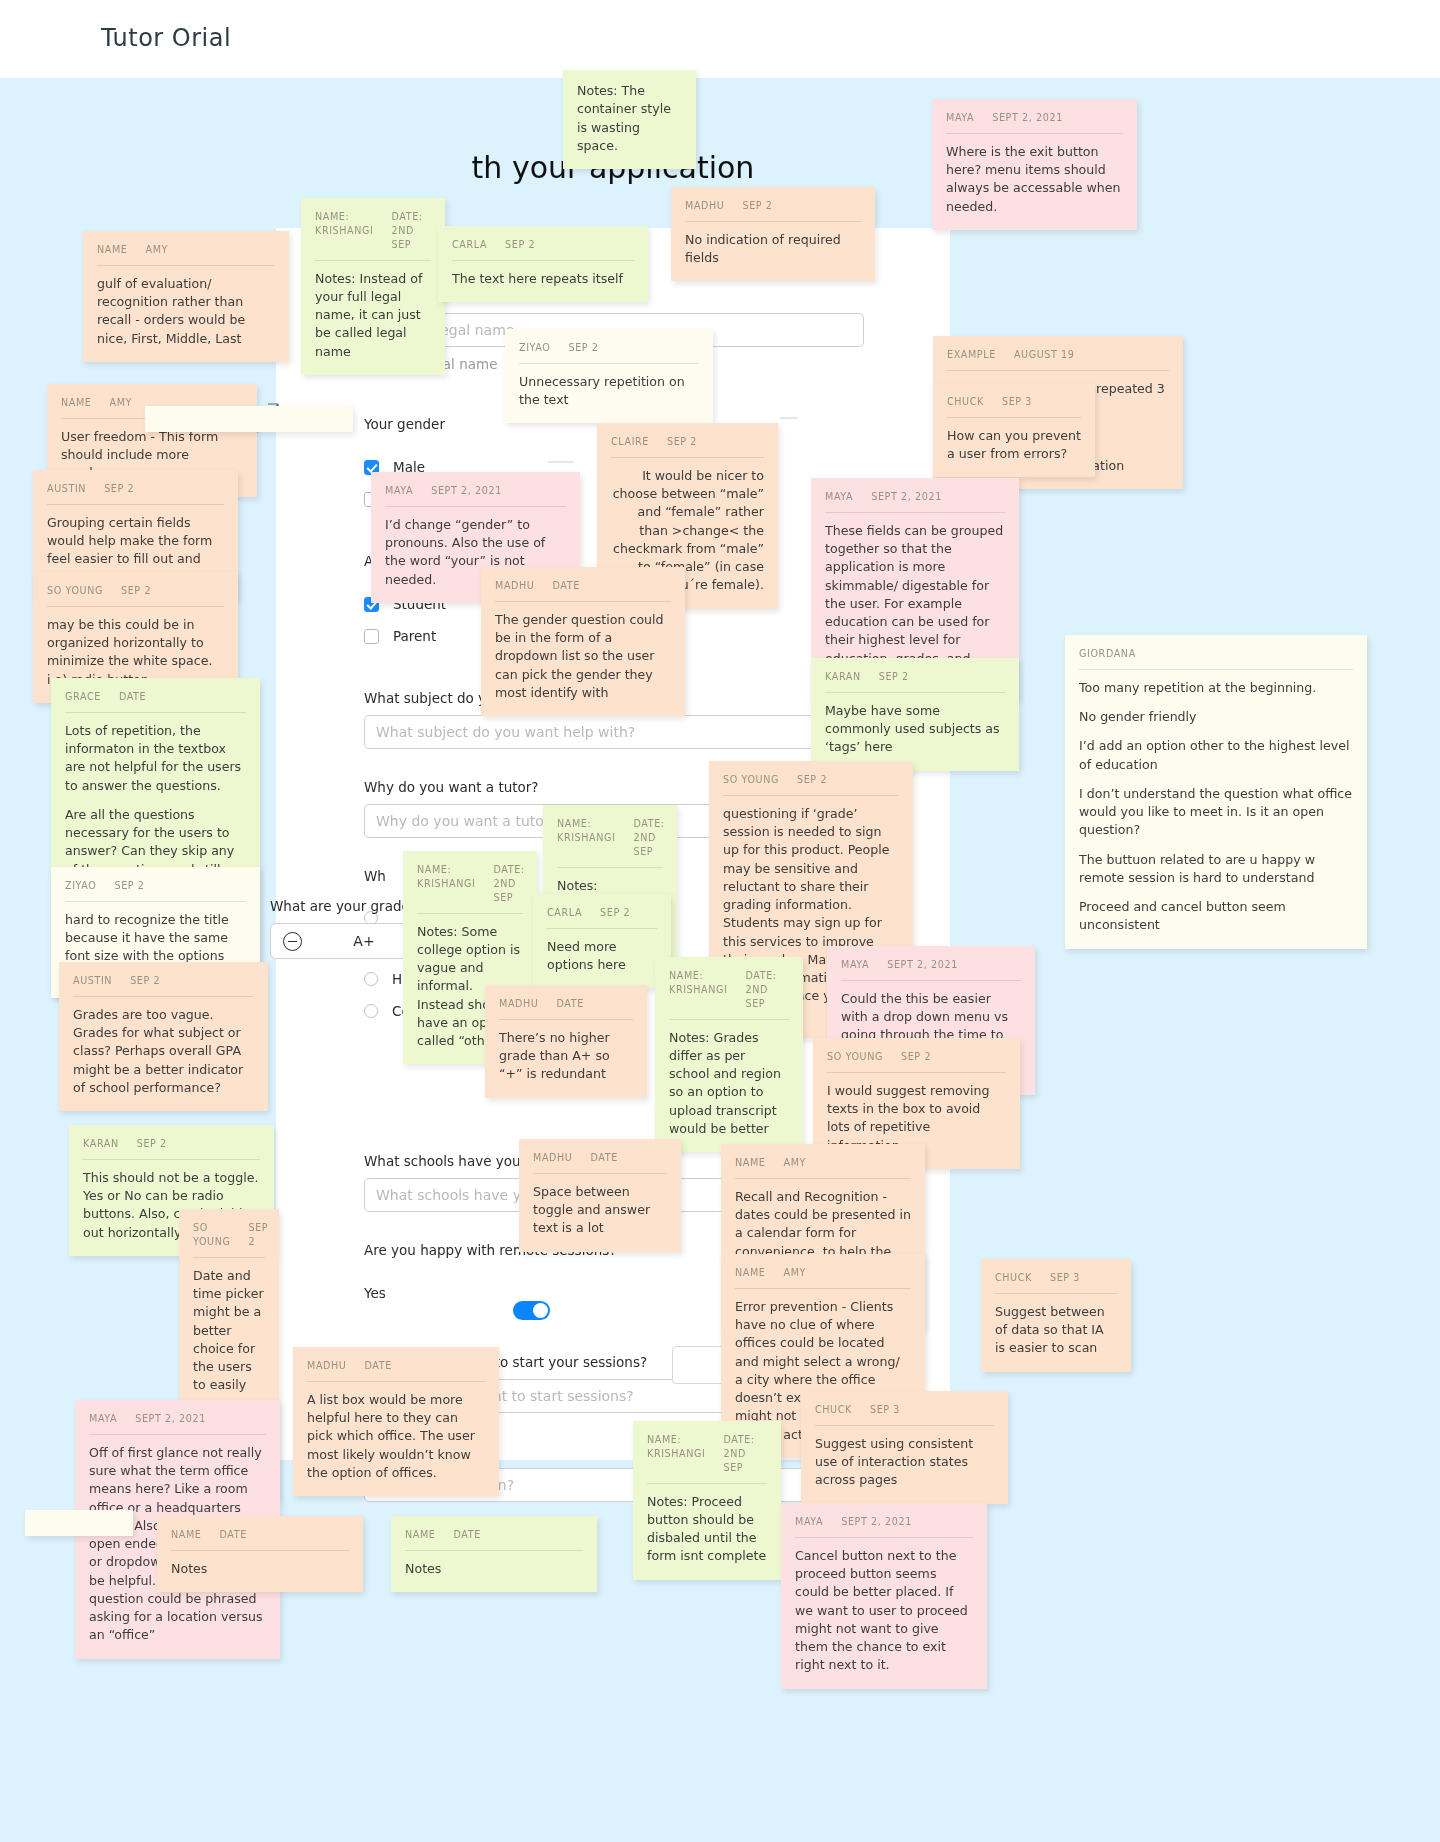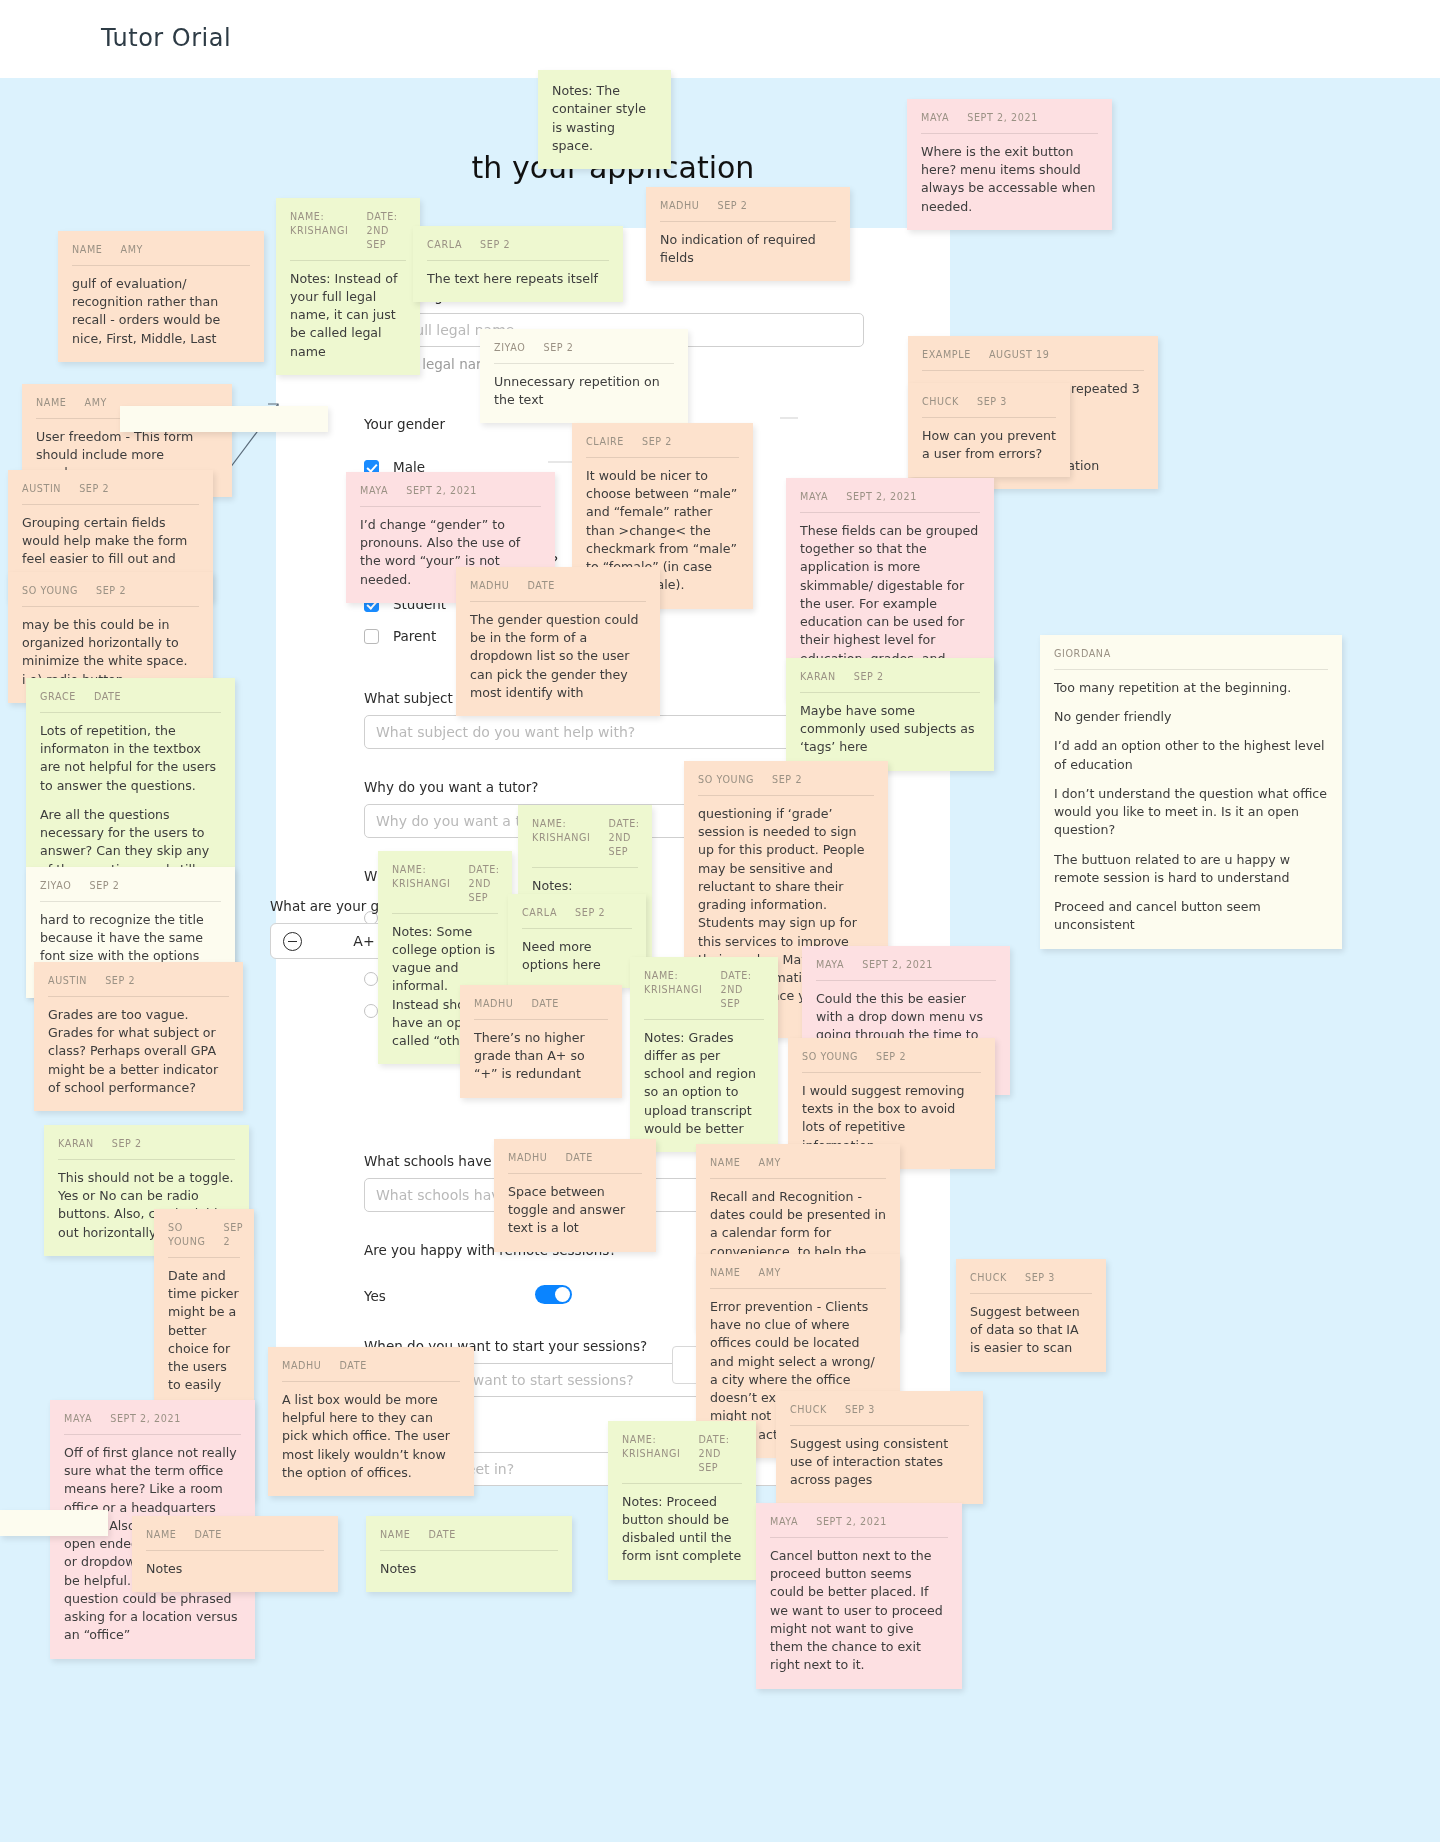--- a/index.html
+++ b/index.html
@@ -87,21 +87,21 @@
   .step-btn::before {
     content:""; position:absolute; left:4px; top:8.2px; width:9px; height:1.4px;
     background:#2b2b2b;
   }
   .step-btn.plus::after {
     content:""; position:absolute; left:8.2px; top:4px; width:1.4px; height:9px;
     background:#2b2b2b;
   }
   .step-val { font-size:14px; color:#2b2b2b; }
 
-  .toggle-row { display:flex; align-items:flex-end; margin-bottom:4px; }
+  .toggle-row { display:flex; align-items:flex-start; margin-bottom:4px;flex-direction:column; }
   .toggle-yes { font-size:13.5px; color:#2b2b2b; }
   .toggle {
     margin-left:149px; width:37px; height:19px; border-radius:11px;
     background:#0a84ff; position:relative;
   }
   .toggle::after {
     content:""; position:absolute; right:2px; top:2px;
     width:15px; height:15px; border-radius:50%; background:#fff;
   }
 
@@ -112,21 +112,21 @@
   }
   .cancel-ghost {
     position:absolute; left:396px; top:1118px; width:96px; height:38px;
     border:1px solid #d8d8d8; border-radius:4px; background:#fff;
   }
 
   
   .note {
     position:absolute; padding:12px 14px 14px 14px;
     box-shadow:2px 3px 6px rgba(0,0,0,.10);
-    font-size:12.6px; line-height:1.45; color:#3d3d3d;
+    font-size:12.6px; line-height:1.45; color:#3d3d3d;margin-left:25px;
   }
   .note .meta {
     font-size:9.6px; letter-spacing:.6px; color:#9a9184;
     display:flex; gap:18px; padding-bottom:8px; margin-bottom:9px;
     border-bottom:1px solid rgba(0,0,0,.10);
   }
   .note p { margin:0 0 11px 0; }
   .note p:last-child { margin-bottom:0; }
   .n-peach  { background:#fde2cd; }
   .n-green  { background:#eef8d0; }
@@ -328,21 +328,21 @@
       <div class="note n-peach" style="left: 22px; top: 384px; width: 210px;">
         <div class="meta">
           <span>NAME</span>
           <span>AMY</span>
         </div>
         <p>User freedom - This form should include more genders</p>
       </div>
       <div class="note n-cream" style="left: 120px; top: 406px; width: 208px;">
         <p></p>
       </div>
-      <div class="note n-peach" style="left: 572px; top: 423px; width: 181px;">
+      <div class="note n-peach" style="left: 572px; top: 423px; width: 181px; text-align: right;">
         <div class="meta">
           <span>CLAIRE</span>
           <span>SEP 2</span>
         </div>
         <p>It would be nicer to choose between “male” and “female” rather than &gt;change&lt; the checkmark from “male” to “female” (in case you´re female).</p>
       </div>
       <div class="note n-peach" style="left: 8px; top: 470px; width: 205px;">
         <div class="meta">
           <span>AUSTIN</span>
           <span>SEP 2</span>

